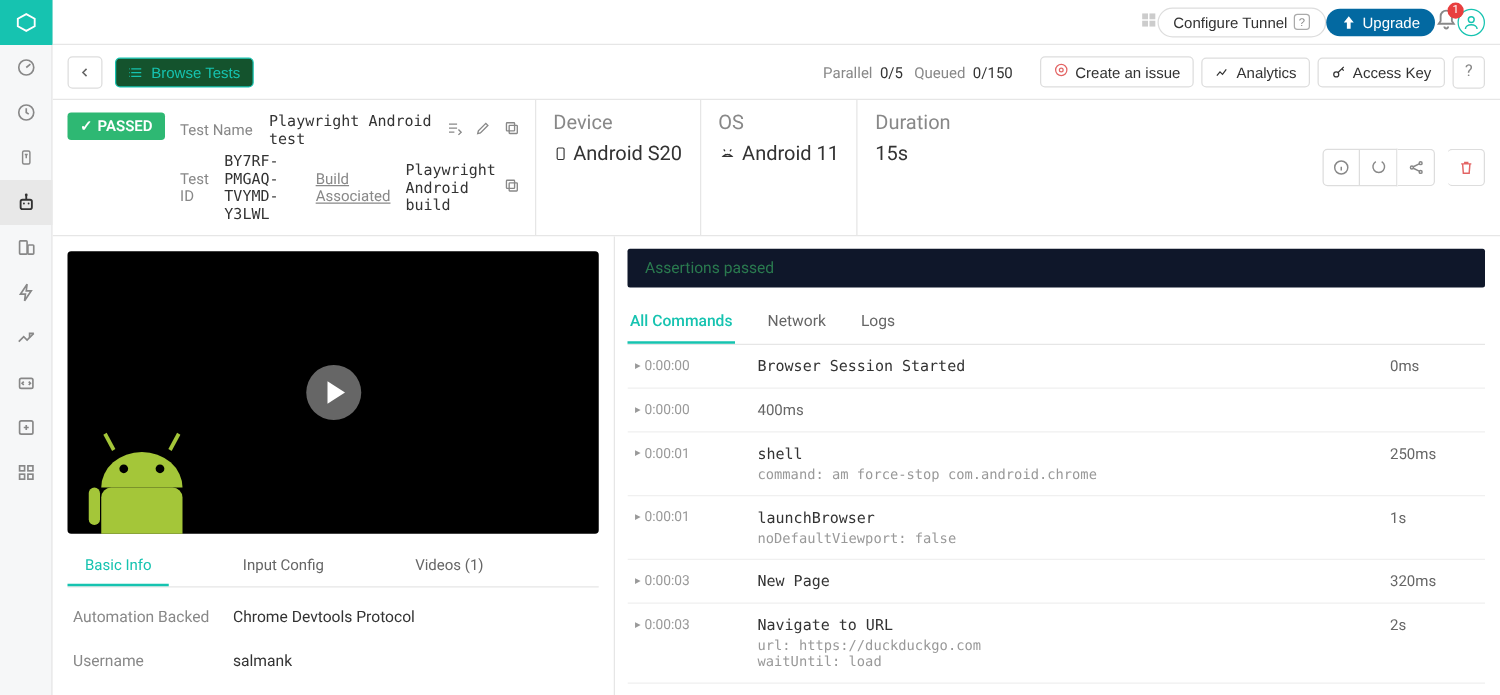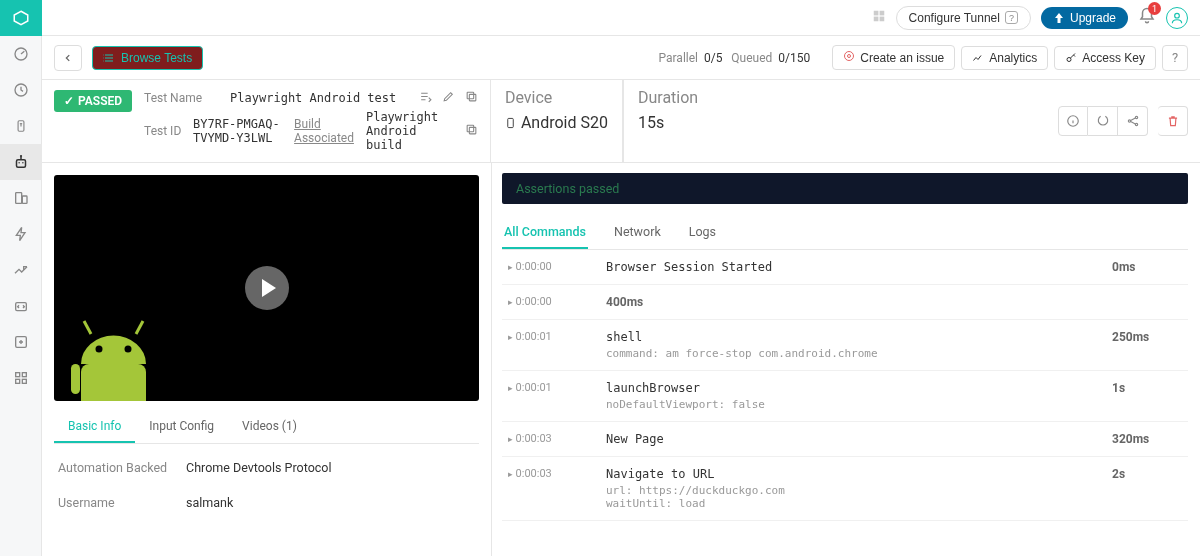--- a/index.html
+++ b/index.html
@@ -3,31 +3,31 @@
 <meta charset="utf-8">
 <style>
 * { margin: 0; padding: 0; box-sizing: border-box; }
 body { font-family: -apple-system, BlinkMacSystemFont, "Segoe UI", Roboto, sans-serif; font-size: 13px; color: #333; background: #fff; width: 1200px; height: 556px; overflow: hidden; }
 .app { display: flex; height: 556px; }
 .sidebar { width: 42px; background: #f6f7f8; border-right: 1px solid #e6e6e6; display: flex; flex-direction: column; align-items: center; }
 .sidebar-logo { width: 42px; height: 36px; background: #16c3b0; display: flex; align-items: center; justify-content: center; color: #fff; }
 .sidebar-item { width: 42px; height: 36px; display: flex; align-items: center; justify-content: center; color: #888; cursor: pointer; }
 .sidebar-item.active { color: #333; background: #e8e8e8; }
 .main { flex: 1; display: flex; flex-direction: column; overflow: hidden; }
-.topbar { height: 36px; border-bottom: 1px solid #e6e6e6; display: flex; align-items: center; justify-content: flex-end; padding: 0 12px; gap: 10px; }
+.topbar { height: 36px; border-bottom: 1px solid #e6e6e6; display: flex; align-items: center; justify-content: flex-end; padding: 0 12px; gap: 0; }
 .grid-icon { color: #ccc; font-size: 14px; }
 .btn { border: 1px solid #ddd; background: #fff; border-radius: 16px; padding: 4px 12px; font-size: 12px; display: inline-flex; align-items: center; gap: 5px; cursor: pointer; color: #333; }
 .btn-tunnel { border-radius: 16px; }
 .btn-upgrade { background: #0369a1; color: #fff; border: none; }
 .bell-wrap { position: relative; color: #888; }
 .badge { position: absolute; top: -5px; right: -5px; background: #e83e3e; color: #fff; border-radius: 50%; width: 13px; height: 13px; font-size: 9px; display: flex; align-items: center; justify-content: center; }
 .avatar-icon { width: 22px; height: 22px; border: 1.5px solid #16c3b0; border-radius: 50%; display: flex; align-items: center; justify-content: center; color: #16c3b0; }
 .actionbar { height: 44px; border-bottom: 1px solid #e6e6e6; display: flex; align-items: center; padding: 0 12px; }
 .back-btn { width: 28px; height: 26px; border: 1px solid #ddd; border-radius: 4px; display: flex; align-items: center; justify-content: center; margin-right: 10px; cursor: pointer; color: #666; }
-.browse-btn { border: 1px solid #16c3b0; color: #16c3b0; border-radius: 4px; padding: 4px 10px; font-size: 12px; display: inline-flex; align-items: center; gap: 6px; cursor: pointer; background: #7f1d1d; }
+.browse-btn { border: 1px solid #16c3b0; color: #16c3b0; border-radius: 4px; padding: 4px 10px; font-size: 12px; display: inline-flex; align-items: center; gap: 6px; cursor: pointer; background: #14532d; }
 .actionbar-spacer { flex: 1; }
 .parallel-info { color: #888; font-size: 12px; margin-right: 16px; }
 .parallel-info .num { color: #333; }
 .issue-btn { border: 1px solid #ddd; border-radius: 4px; padding: 4px 10px; font-size: 12px; display: inline-flex; align-items: center; gap: 5px; cursor: pointer; background: #fff; color: #333; margin-left: 6px; }
 .issue-btn .red { color: #e36464; }
 .help-btn { width: 26px; height: 26px; border: 1px solid #ddd; border-radius: 4px; display: flex; align-items: center; justify-content: center; color: #888; margin-left: 6px; cursor: pointer; }
 .testheader { border-bottom: 1px solid #e6e6e6; display: flex; align-items: stretch; }
 .status-cell { padding: 10px 12px; display: flex; align-items: flex-start; }
 .status-badge { background: #2eb873; color: #fff; border-radius: 3px; padding: 4px 10px; font-size: 12px; font-weight: 600; display: inline-flex; align-items: center; gap: 4px; }
 .testmeta { flex: 1; padding: 8px 0; min-width: 0; }
@@ -45,40 +45,40 @@
 .sq-btn:first-child { border-radius: 4px 0 0 4px; }
 .sq-btn + .sq-btn { border-left: none; }
 .sq-btn:nth-child(3) { border-radius: 0 4px 4px 0; }
 .del-btn { margin-left: 10px; border-radius: 4px; color: #e36464; }
 .content { flex: 1; display: flex; overflow: hidden; }
 .left-pane { width: 450px; padding: 12px; border-right: 1px solid #e6e6e6; display: flex; flex-direction: column; overflow: hidden; }
 .video-box { width: 100%; height: 226px; background: #000; border-radius: 3px; position: relative; overflow: hidden; }
 .play-btn { position: absolute; left: 50%; top: 50%; transform: translate(-50%, -50%); width: 44px; height: 44px; background: rgba(120,120,120,0.85); border-radius: 50%; display: flex; align-items: center; justify-content: center; cursor: pointer; }
 .play-btn::after { content: ""; border-left: 14px solid #fff; border-top: 9px solid transparent; border-bottom: 9px solid transparent; margin-left: 4px; }
 .android-bot { position: absolute; left: 12px; bottom: -8px; width: 100px; height: 100px; }
-.mini-tabs { display: flex; border-bottom: 1px solid #e6e6e6; margin-top: 10px; }
+.mini-tabs { display: flex; border-bottom: 1px solid #e6e6e6; margin-top: 10px; gap: 45px; }
 .mini-tab { padding: 8px 14px; font-size: 12px; color: #666; cursor: pointer; }
 .mini-tab.active { color: #16c3b0; border-bottom: 2px solid #16c3b0; }
 .info-list { flex: 1; overflow-y: auto; padding-top: 6px; position: relative; }
 .info-row { display: flex; padding: 10px 4px; font-size: 12.5px; }
 .info-label { width: 128px; color: #888; }
 .info-val { color: #333; }
 .right-pane { flex: 1; display: flex; flex-direction: column; overflow: hidden; padding: 10px 0 0 10px; }
 .assert-banner { background: #0f172a; color: #2a7a4f; padding: 8px 14px; font-size: 12.5px; border-radius: 2px; margin-right: 12px; }
 .cmd-tabs { display: flex; gap: 24px; border-bottom: 1px solid #e6e6e6; margin-top: 12px; margin-right: 12px; }
 .cmd-tab { padding: 8px 2px; font-size: 12.5px; color: #666; cursor: pointer; }
 .cmd-tab.active { color: #16c3b0; border-bottom: 2px solid #16c3b0; font-weight: 500; }
 .cmd-list { flex: 1; overflow-y: auto; padding-right: 12px; }
 .cmd-row { display: flex; align-items: flex-start; border-bottom: 1px solid #f0f0f0; padding: 10px 6px; gap: 8px; }
 .cmd-time { width: 90px; color: #999; font-size: 11px; display: flex; align-items: center; gap: 3px; }
 .cmd-time::before { content: "▸"; font-size: 9px; color: #999; }
 .cmd-body { flex: 1; font-family: ui-monospace, Menlo, monospace; font-size: 12px; }
 .cmd-title { color: #333; }
 .cmd-detail { color: #999; font-size: 11px; margin-top: 3px; }
-.cmd-dur { width: 70px; color: #666; font-size: 12px; text-align: left; font-weight: bold; }
+.cmd-dur { width: 70px; color: #666; font-size: 12px; text-align: left; }
 ::-webkit-scrollbar { width: 8px; }
 ::-webkit-scrollbar-thumb { background: #ccc; border-radius: 4px; }
 .qmark { display: inline-flex; width: 13px; height: 13px; border: 1px solid #aaa; border-radius: 3px; align-items: center; justify-content: center; font-size: 9px; color: #888; }
 </style>
 </head>
 <body>
 
 <div class="app">
   <div class="sidebar">
     <div class="sidebar-logo">
@@ -268,20 +268,31 @@
       <div class="devcell">
         <div class="lbl">Device</div>
         <div class="val">
           <svg width="11" height="14" viewBox="0 0 24 24" fill="none" stroke="currentColor" stroke-width="2">
               <rect x="6" y="2" width="12" height="20" rx="2"></rect>
             </svg>
           <span>Android S20</span>
         </div>
       </div>
       <div class="divider-v"></div>
+      <div class="devcell">
+        <div class="lbl">OS</div>
+        <div class="val">
+          <svg width="14" height="12" viewBox="0 0 24 24" fill="currentColor">
+              <path d="M5 16 a10 10 0 0 1 14 0 z M8 8 l-2-3 M16 8 l2-3" stroke="currentColor" stroke-width="2" fill="none"></path>
+              <circle cx="9" cy="13" r="1"></circle>
+              <circle cx="15" cy="13" r="1"></circle>
+            </svg>
+          <span>Android 11</span>
+        </div>
+      </div>
       <div class="divider-v"></div>
       <div class="devcell">
         <div class="lbl">Duration</div>
         <div class="val">15s</div>
       </div>
       <div style="flex:1"></div>
       <div class="testheader-actions">
         <div class="sq-btn">
             <svg width="14" height="14" viewBox="0 0 24 24" fill="none" stroke="currentColor" stroke-width="2">
               <circle cx="12" cy="12" r="9"></circle>

